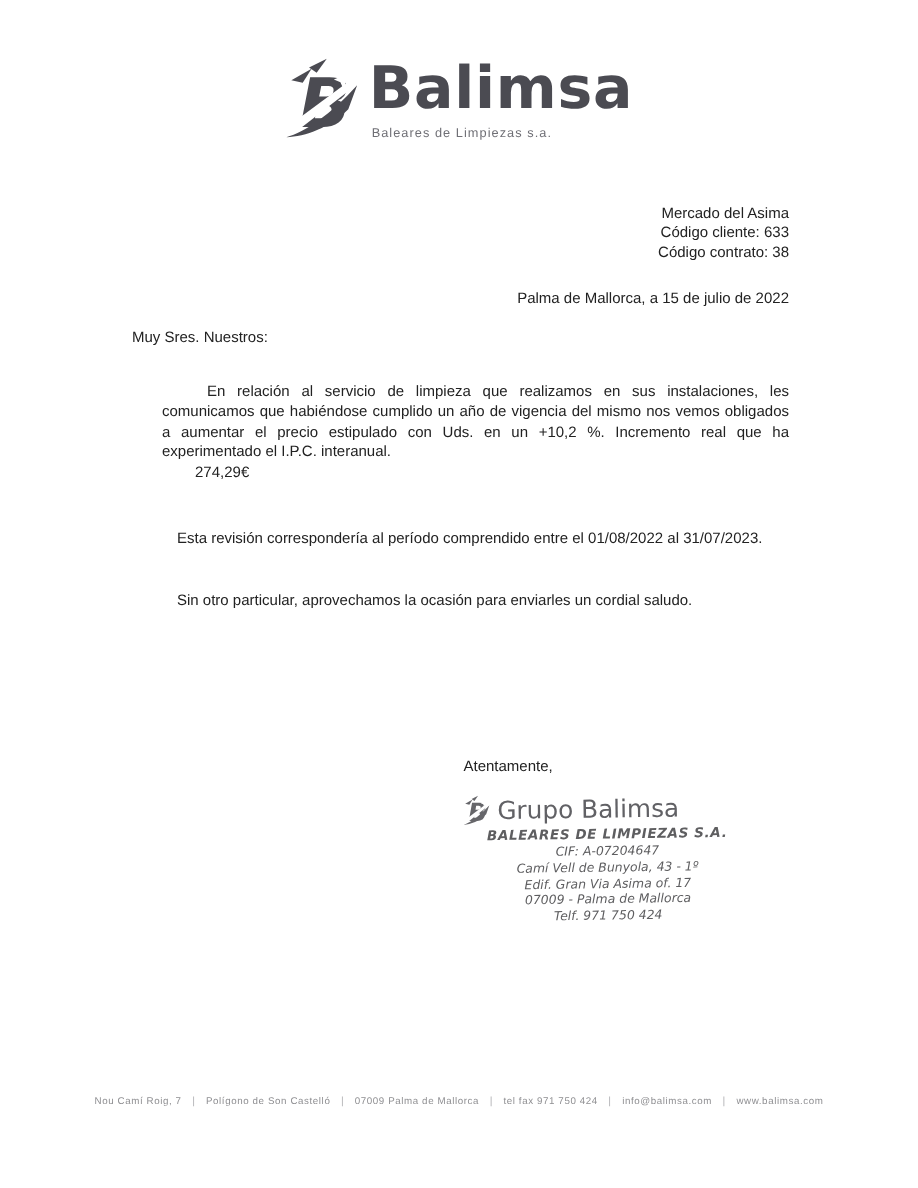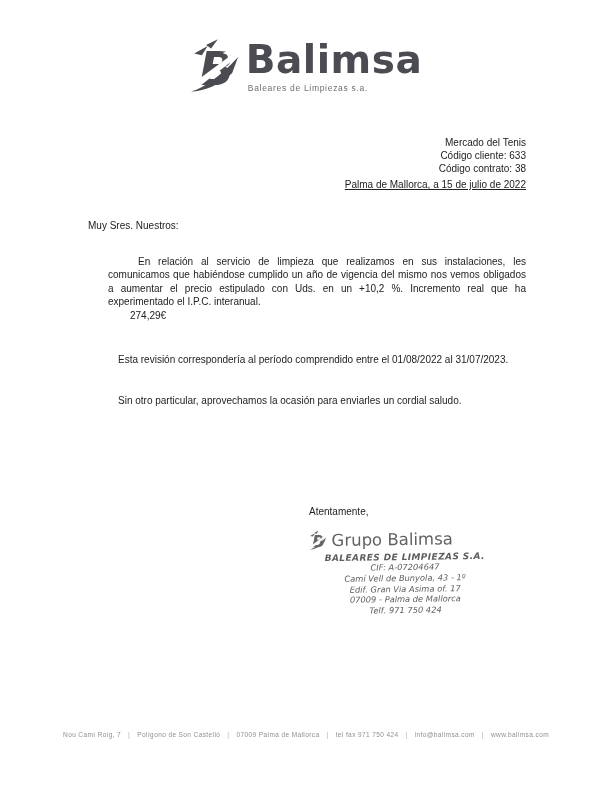--- a/index.html
+++ b/index.html
@@ -15,21 +15,21 @@
     display:flex; justify-content:center; align-items:flex-start; }
   .logo-icon { width:54px; height:60px; color:#4b4b52; flex:0 0 auto; margin-right:2px; }
   .logo-textcol { display:flex; flex-direction:column; }
   .brand-word { font-family:"DejaVu Sans", sans-serif; font-size:39px; line-height:46px;
     font-weight:bold; color:#4b4b52; letter-spacing:0.5px; }
   .brand-tagline { font-size:8.5px; color:#6f6f75; letter-spacing:0.7px; margin:0 0 0 2px; }
 
   
   .recipient { position:absolute; top:136px; right:86px; text-align:right;
     font-size:10px; line-height:13px; color:#222; }
-  .dateline { position:absolute; top:179px; right:86px; font-size:10px; color:#222;text-decoration:underline; }
+  .dateline { position:absolute; top:194px; right:86px; font-size:10px; color:#222; }
 
   
   .letter-body { position:absolute; top:219px; left:88px; width:438px;
     font-size:10px; line-height:13.5px; color:#222; }
   .para { text-indent:30px; }
   .just { text-align:justify; }
   .p1 { margin-top:22px;margin-left:20px; }
   .p2 { margin-top:11px; }
   .price-line { margin-top:11px; padding-left:30px; font-weight:bold; }
   .price-date { display:inline-block; margin-left:14px; }
@@ -74,21 +74,21 @@
         <path d="M46 10 l2.2 5.2 5.2 2.2 -5.2 2.2 -2.2 5.2 -2.2 -5.2 -5.2 -2.2 5.2 -2.2 Z"></path>
       </g>
     </svg>
     <div class="logo-textcol">
       <div class="brand-word">Balimsa</div>
       <div class="brand-tagline">Baleares de Limpiezas s.a.</div>
     </div>
   </div>
 
   <div class="recipient">
-    <div>Mercado del Tenis</div>
+    <div>Mercado del Asima</div>
     <div>Código cliente: 633</div>
     <div>Código contrato: 38</div>
   </div>
 
   <div class="dateline">Palma de Mallorca, a 15 de julio de 2022</div>
 
   <div class="letter-body">
     <div>Muy Sres. Nuestros:</div>
     <p class="para just p1">En relación al servicio de limpieza que realizamos en sus instalaciones, les comunicamos que habiéndose cumplido un año de vigencia del mismo nos vemos obligados a aumentar el precio estipulado con Uds. en un +10,2 %. Incremento real que ha experimentado el I.P.C. interanual.</p>
     <div class="price-value">274,29€</div>

